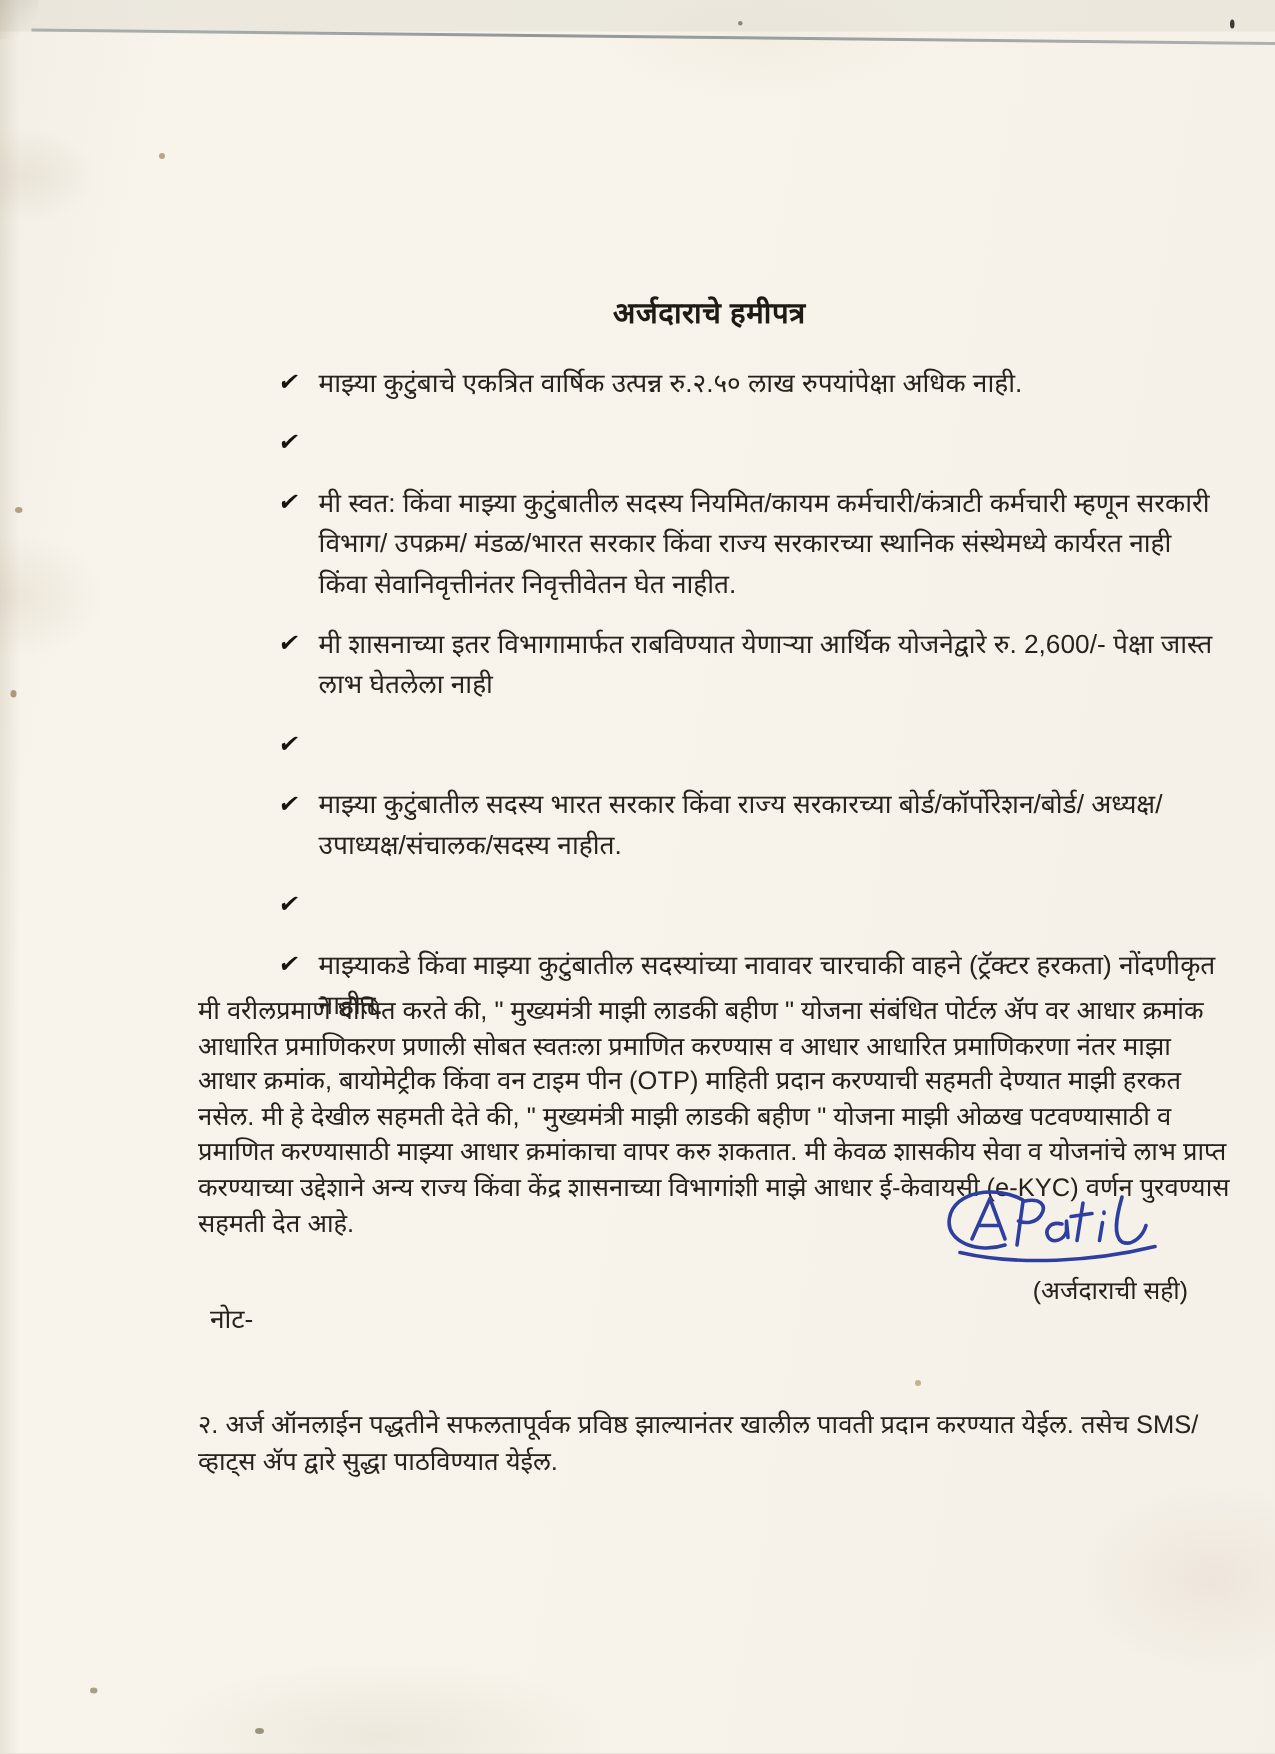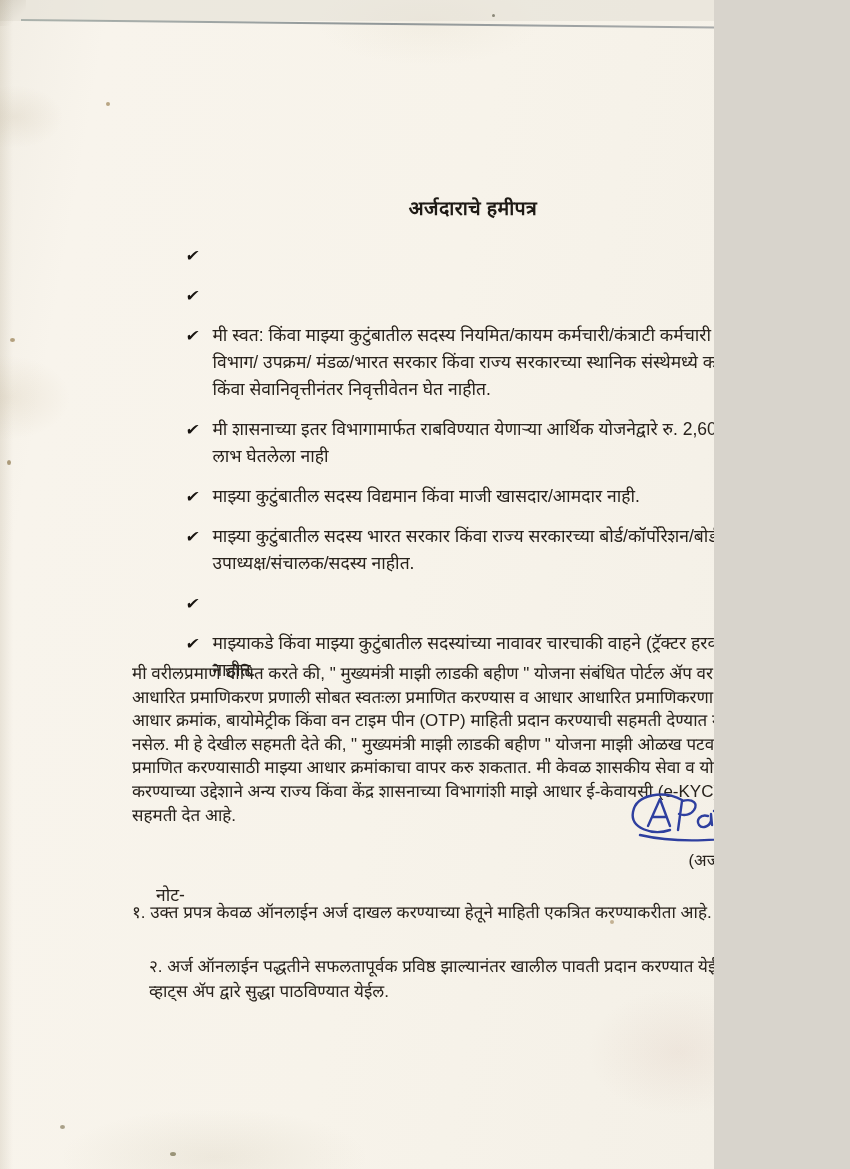--- a/index.html
+++ b/index.html
@@ -2,21 +2,21 @@
 <html lang="mr"><head>
 <meta charset="utf-8">
 <style>
   html,body{margin:0;padding:0;}
   body{
     width:850px;height:1169px;
     font-family:"Liberation Sans","DejaVu Sans",sans-serif;
     background:#d8d4cc;
   }
   .sheet{
-    position:relative;width:714px;height:1169px;overflow:hidden;
+    position:relative;width:850px;height:1169px;overflow:hidden;
     color:#28221c;
     background:
       radial-gradient(ellipse 130px 90px at 95% 90%, rgba(197,164,149,.14), transparent 70%),
       radial-gradient(ellipse 220px 70px at 30% 99%, rgba(165,152,118,.12), transparent 70%),
       radial-gradient(ellipse 90px 60px at 1% 34%, rgba(173,152,112,.14), transparent 70%),
       radial-gradient(ellipse 70px 45px at 2% 10%, rgba(160,140,100,.12), transparent 70%),
       radial-gradient(ellipse 160px 60px at 60% 2%, rgba(200,190,160,.10), transparent 70%),
       linear-gradient(100deg, #f2eee5 0%, #f8f4ec 12%, #f7f3ea 55%, #f4f0e7 100%);
   }
   
@@ -44,25 +44,25 @@
     font-size:17.5px;line-height:27px;}
   .check{flex:0 0 auto;font-weight:bold;font-size:16px;line-height:27px;color:#17130f;
     transform:skewX(-10deg);}
   .consent{
     position:absolute;top:662px;left:132px;width:690px;margin:0;
     font-size:17px;line-height:23.6px;color:#26211b;
   }
   .sig-block{position:absolute;top:786px;left:612px;width:180px;text-align:right;}
   .sig-svg{display:block;margin:0 auto -4px auto;}
   .sig-caption{font-size:16.5px;color:#26211b;}
-  .notes-heading{position:absolute;top:866px;left:140px;margin:16px;
+  .notes-heading{position:absolute;top:866px;left:140px;margin:0;
     font-size:17.5px;font-weight:normal;}
   .note-1{position:absolute;top:901px;left:132px;width:700px;margin:0;
     font-size:17px;line-height:24px;}
-  .note-2{position:absolute;top:938px;left:132px;width:692px;margin:17px;
+  .note-2{position:absolute;top:938px;left:132px;width:692px;margin:0;
     font-size:17px;line-height:24.5px;}
 </style>
 </head>
 <body>
 
 <div class="sheet">
 
   <div class="top-band"></div>
   <div class="edge-line"></div>
   <div class="corner-shade"></div>
@@ -74,35 +74,35 @@
   <div class="speck" style="top:460px;left:7px;width:4px;height:5px;background:#ab9a7a;"></div>
   <div class="speck" style="top:1125px;left:60px;width:5px;height:4px;background:#a9a088;"></div>
   <div class="speck" style="top:1152px;left:170px;width:6px;height:4px;background:#9a9478;"></div>
   <div class="speck" style="top:920px;left:610px;width:4px;height:4px;background:#c3b193;"></div>
 
   <h1 class="doc-title">अर्जदाराचे हमीपत्र</h1>
 
   <ul class="decl-list">
     <li class="decl-item">
       <span class="check">✔</span>
+      <span>माझ्या कुटुंबाचे एकत्रित वार्षिक उत्पन्न रु.२.५० लाख रुपयांपेक्षा अधिक नाही.</span>
     </li>
     <li class="decl-item">
       <span class="check">✔</span>
     </li>
     <li class="decl-item">
       <span class="check">✔</span>
       <span>मी स्वत: किंवा माझ्या कुटुंबातील सदस्य नियमित/कायम कर्मचारी/कंत्राटी कर्मचारी म्हणून सरकारी विभाग/ उपक्रम/ मंडळ/भारत सरकार किंवा राज्य सरकारच्या स्थानिक संस्थेमध्ये कार्यरत नाही किंवा सेवानिवृत्तीनंतर निवृत्तीवेतन घेत नाहीत.</span>
     </li>
     <li class="decl-item">
       <span class="check">✔</span>
       <span>मी शासनाच्या इतर विभागामार्फत राबविण्यात येणाऱ्या आर्थिक योजनेद्वारे रु. 2,600/- पेक्षा जास्त लाभ घेतलेला नाही</span>
     </li>
     <li class="decl-item">
       <span class="check">✔</span>
-      <span>माझ्या कुटुंबातील सदस्य विद्यमान किंवा माजी खासदार/आमदार नाही.</span>
     </li>
     <li class="decl-item">
       <span class="check">✔</span>
       <span>माझ्या कुटुंबातील सदस्य भारत सरकार किंवा राज्य सरकारच्या बोर्ड/कॉर्पोरेशन/बोर्ड/ अध्यक्ष/उपाध्यक्ष/संचालक/सदस्य नाहीत.</span>
     </li>
     <li class="decl-item">
       <span class="check">✔</span>
     </li>
     <li class="decl-item">
       <span class="check">✔</span>
@@ -122,16 +122,15 @@
         <path d="M98 16 L94 41 M90 25 L104 23"></path>
         <path d="M111 29 L109 41 M112 22 L112 23"></path>
         <path d="M124 12 C120 26 118 38 124 42 C131 45 138 38 140 31"></path>
         <path d="M16 49 C55 58 105 55 146 45"></path>
       </g>
     </svg>
     <div class="sig-caption">(अर्जदाराची सही)</div>
   </div>
 
   <h2 class="notes-heading">नोट-</h2>
-  <p class="note-1">१. उक्त प्रपत्र केवळ ऑनलाईन अर्ज दाखल करण्याच्या हेतूने माहिती एकत्रित करण्याकरीता आहे.</p>
   <p class="note-2">२. अर्ज ऑनलाईन पद्धतीने सफलतापूर्वक प्रविष्ठ झाल्यानंतर खालील पावती प्रदान करण्यात येईल. तसेच SMS/व्हाट्स ॲप द्वारे सुद्धा पाठविण्यात येईल.</p>
 
 </div>
 
 </body></html>

